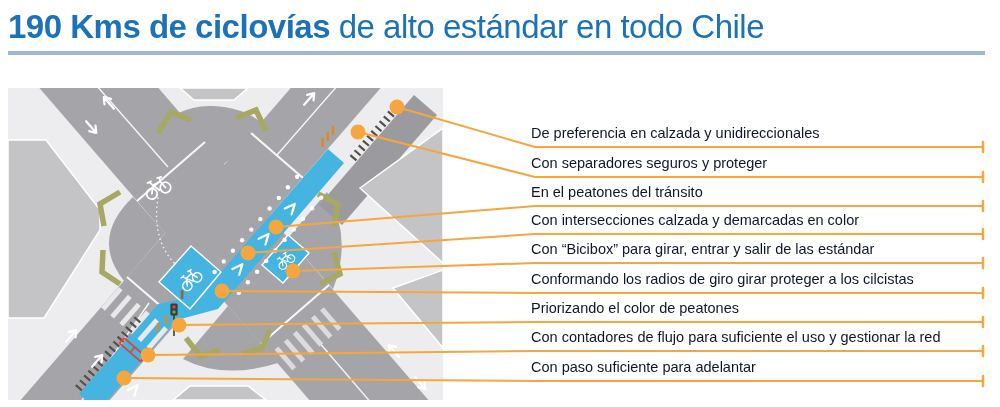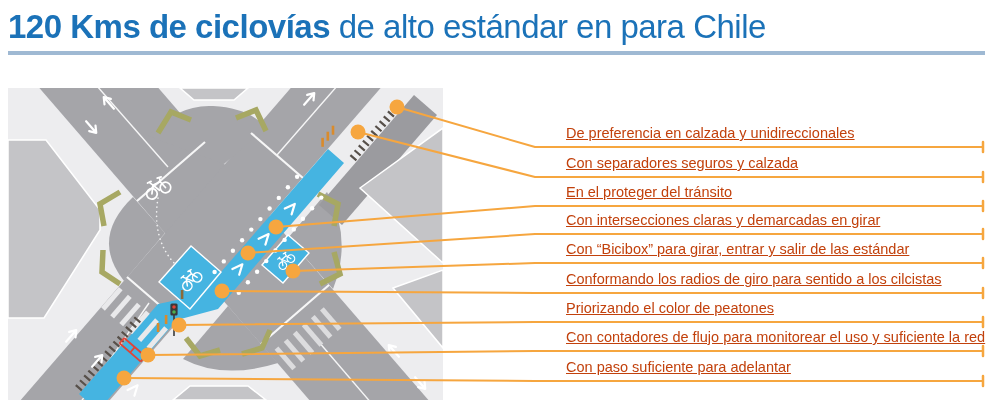--- a/index.html
+++ b/index.html
@@ -11,29 +11,29 @@
     position:absolute;left:8px;top:8px;width:980px;
     font-size:33px;color:#1B72B8;letter-spacing:-0.5px;white-space:nowrap;
   }
   .page-title .t-bold{font-weight:bold;}
   .title-underbar{
     position:absolute;left:8px;top:51px;width:977px;height:4px;background:#9FB9D3;
   }
   .illustration{position:absolute;left:8px;top:88px;}
   .callout-layer{position:absolute;left:0;top:0;pointer-events:none;}
   .callout{
-    position:absolute;left:566px;height:19px;line-height:19px;
-    font-size:14.5px;color:#c2410c;white-space:nowrap;text-decoration:underline;
+    position:absolute;left:531px;height:19px;line-height:19px;
+    font-size:14.5px;color:#0f172a;white-space:nowrap;
   }
 </style>
 </head>
 <body>
 
 <div class="page-title">
-  <span class="t-bold">120 Kms de ciclovías</span><span> de alto estándar en para Chile</span>
+  <span class="t-bold">190 Kms de ciclovías</span><span> de alto estándar en todo Chile</span>
 </div>
 <div class="title-underbar"></div>
 
 <svg class="illustration" width="435" height="312" viewBox="0 0 435 312">
   <defs>
     <clipPath id="frame">
         <rect x="0" y="0" width="435" height="312"></rect>
       </clipPath>
     <g id="bike" stroke="#ffffff" stroke-width="1.5" fill="none" stroke-linecap="round">
       <circle cx="-6.5" cy="3.5" r="4.6"></circle>
@@ -224,20 +224,20 @@
     <circle cx="248" cy="253" r="7.5"></circle>
     <circle cx="293" cy="271" r="7.5"></circle>
     <circle cx="222" cy="291" r="7.5"></circle>
     <circle cx="179" cy="325" r="7.5"></circle>
     <circle cx="148" cy="355" r="7.5"></circle>
     <circle cx="124" cy="378" r="7.5"></circle>
   </g>
 </svg>
 
 <div class="callout" style="top:124px"><span>De preferencia en calzada y unidireccionales</span></div>
-<div class="callout" style="top:154px"><span>Con separadores seguros y calzada</span></div>
-<div class="callout" style="top:183px"><span>En el proteger del tránsito</span></div>
-<div class="callout" style="top:211px"><span>Con intersecciones claras y demarcadas en girar</span></div>
+<div class="callout" style="top:154px"><span>Con separadores seguros y proteger</span></div>
+<div class="callout" style="top:183px"><span>En el peatones del tránsito</span></div>
+<div class="callout" style="top:211px"><span>Con intersecciones calzada y demarcadas en color</span></div>
 <div class="callout" style="top:240px"><span>Con “Bicibox” para girar, entrar y salir de las estándar</span></div>
-<div class="callout" style="top:270px"><span>Conformando los radios de giro para sentido a los cilcistas</span></div>
+<div class="callout" style="top:270px"><span>Conformando los radios de giro girar proteger a los cilcistas</span></div>
 <div class="callout" style="top:299px"><span>Priorizando el color de peatones</span></div>
-<div class="callout" style="top:328px"><span>Con contadores de flujo para monitorear el uso y suficiente la red</span></div>
+<div class="callout" style="top:328px"><span>Con contadores de flujo para suficiente el uso y gestionar la red</span></div>
 <div class="callout" style="top:358px"><span>Con paso suficiente para adelantar</span></div>
 
 </body></html>

